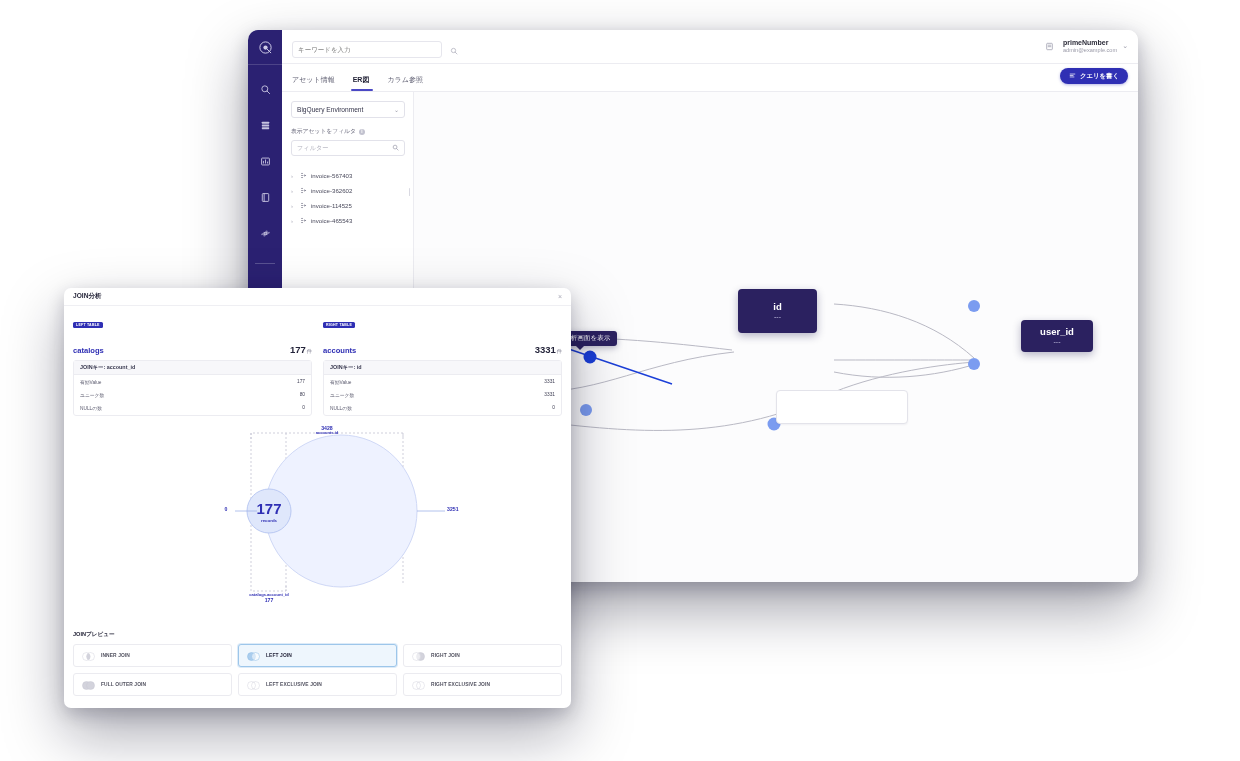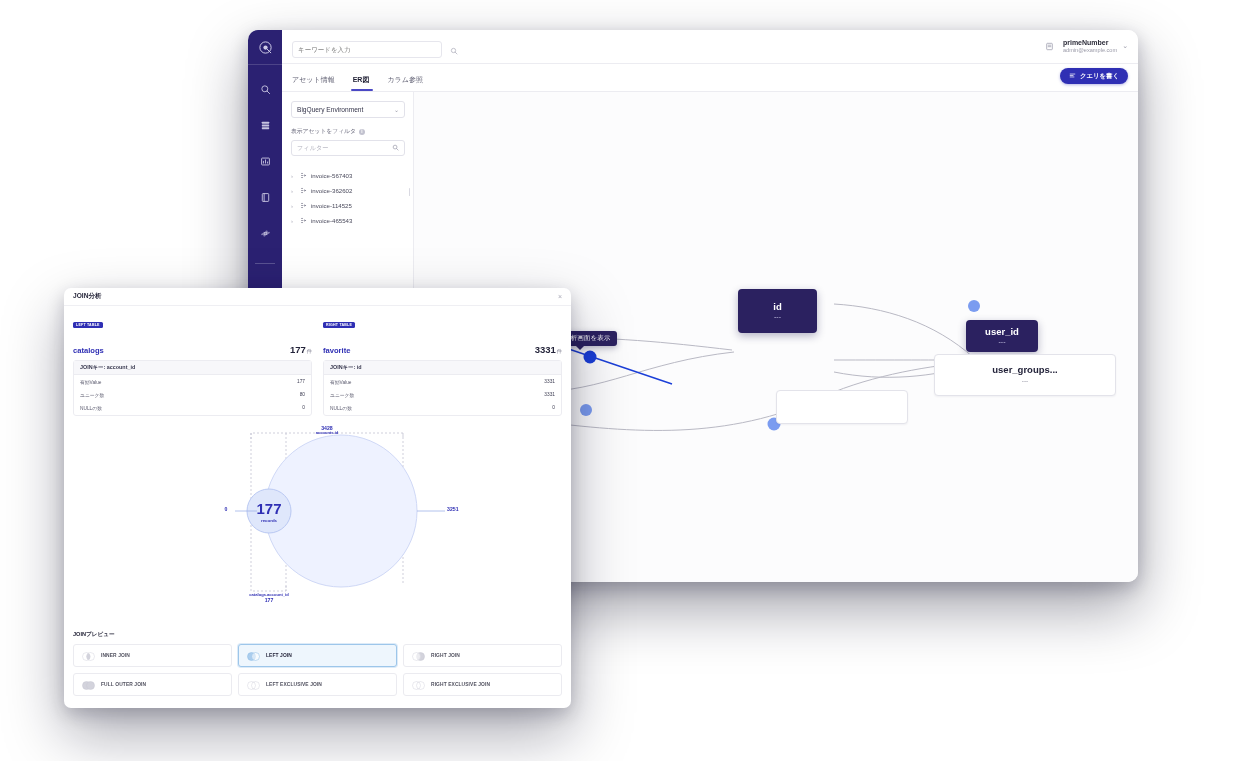--- a/index.html
+++ b/index.html
@@ -359,29 +359,25 @@
         <circle cx="560" cy="272" r="6" fill="#7b9cf0"></circle>
         <circle cx="360" cy="332" r="6.5" fill="#7b9cf0"></circle>
       </svg>
 
       <div class="node-dark" style="left:324px;top:197px;width:79px;height:44px;">
         <div class="n-title">id</div>
         <div class="n-sub">---</div>
       </div>
 
 
-      <div class="node-dark" style="left:552px;top:228px;width:72px;height:32px;">
+      <div class="node-dark" style="left:607px;top:228px;width:72px;height:32px;">
         <div class="n-title">user_id</div>
         <div class="n-sub">---</div>
       </div>
 
-      <div class="node" style="left:520px;top:262px;width:180px;height:40px;">
-        <div class="n-title">user_groups...</div>
-        <div class="n-sub">---</div>
-      </div>
 
       <div class="node" style="left:362px;top:298px;width:130px;height:32px;"></div>
 
       <div class="tooltip" style="left:128px;top:239px;">JOIN分析画面を表示</div>
     </div>
   </div>
 
   <div class="modal">
     <div class="modal-head">
       <div class="modal-title">JOIN分析</div>
@@ -412,21 +408,21 @@
             <div class="kv">
               <span>NULLの数</span>
               <span class="v">0</span>
             </div>
           </div>
         </div>
 
         <div class="tbl-col">
           <span class="tag">RIGHT TABLE</span>
           <div class="tbl-head">
-            <span class="tbl-name">favorite</span>
+            <span class="tbl-name">accounts</span>
             <span class="tbl-count">
               <span>3331</span><span class="unit">件</span>
             </span>
           </div>
           <div class="card">
             <div class="card-head">JOINキー: id</div>
             <div class="kv">
               <span>有効Value</span>
               <span class="v">3331</span>
             </div>

